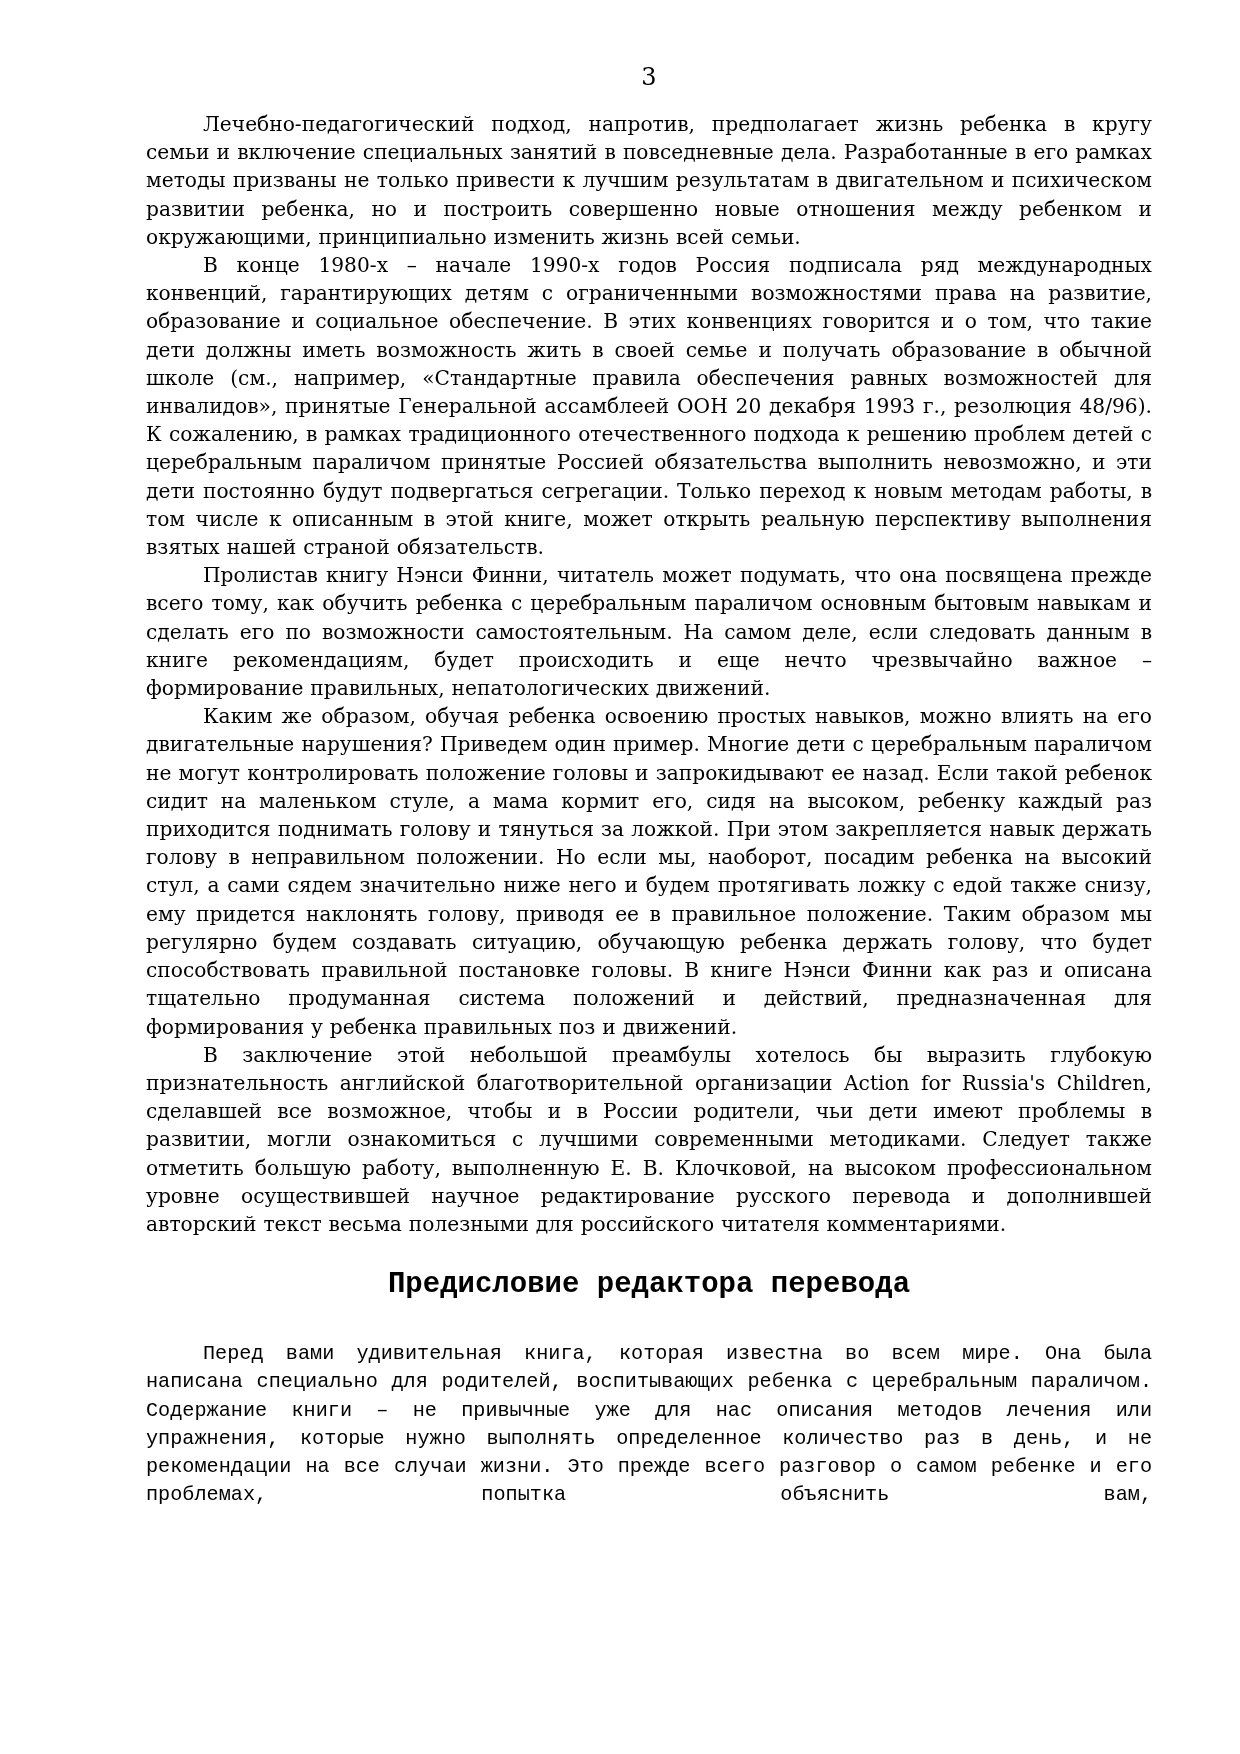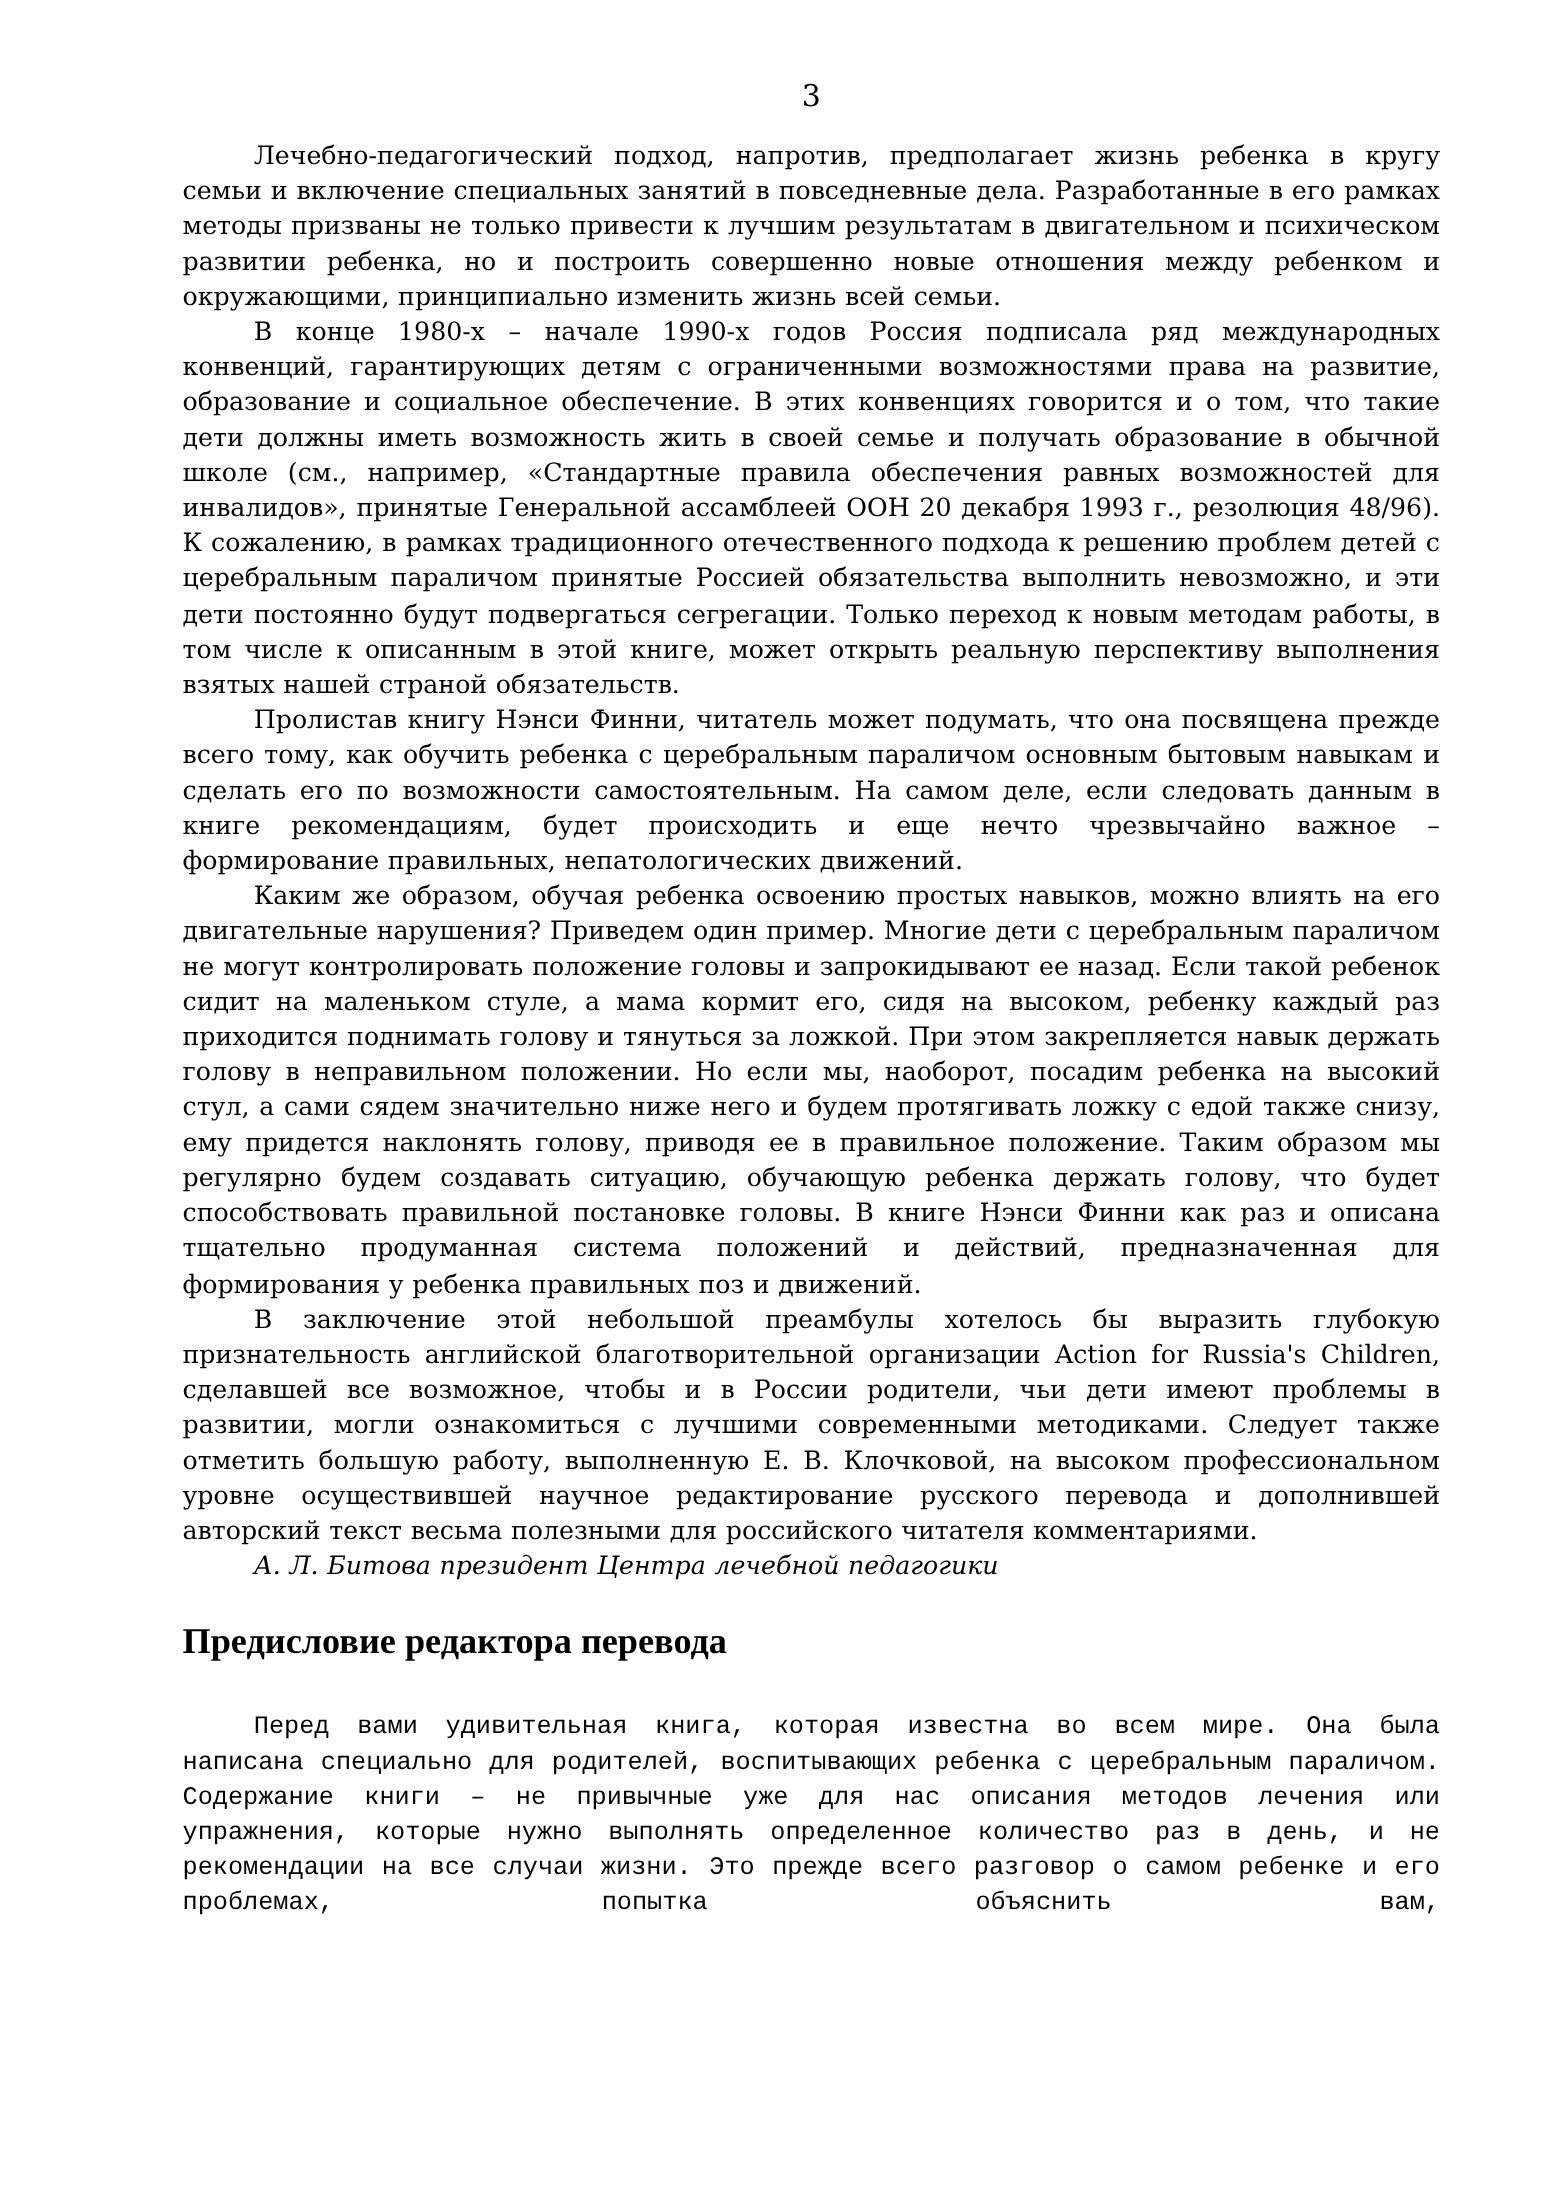--- a/index.html
+++ b/index.html
@@ -33,24 +33,25 @@
     line-height: 28.2px;
     text-align: justify;
     word-spacing: 0.5px;
   }
   p.indent { text-indent: 57px; }
   p.noindent { text-indent: 0; }
   p.plainline { text-align: left; }
   p.signature { font-style: italic; text-align: left; }
   p.continues { text-align-last: justify; font-family: Liberation Mono, monospace; }
   h1.section-heading {
-    font-family: Liberation Serif, serif;
+    font-family: Liberation Mono, monospace;
     font-weight: bold;
     font-size: 29px;
     line-height: 34px;
+    text-align: center;
     margin: 30px 0 38px 0;
   }
 </style>
 </head>
 <body>
 
 <div class="page">
 
   <div class="page-number">3</div>
 
@@ -59,19 +60,18 @@
 
   <p class="body indent">В конце 1980-х – начале 1990-х годов Россия подписала ряд международных конвенций, гарантирующих детям с ограниченными возможностями права на развитие, образование и социальное обеспечение. В этих конвенциях говорится и о том, что такие дети должны иметь возможность жить в своей семье и получать образование в обычной школе (см., например, «Стандартные правила обеспечения равных возможностей для инвалидов», принятые Генеральной ассамблеей ООН 20 декабря 1993 г., резолюция 48/96). К сожалению, в рамках традиционного отечественного подхода к решению проблем детей с церебральным параличом принятые Россией обязательства выполнить невозможно, и эти дети постоянно будут подвергаться сегрегации. Только переход к новым методам работы, в том числе к описанным в этой книге, может открыть реальную перспективу выполнения взятых нашей страной обязательств.</p>
 
   <p class="body indent">Пролистав книгу Нэнси Финни, читатель может подумать, что она посвящена прежде всего тому, как обучить ребенка с церебральным параличом основным бытовым навыкам и сделать его по возможности самостоятельным. На самом деле, если следовать данным в книге рекомендациям, будет происходить и еще нечто чрезвычайно важное – формирование правильных, непатологических движений.</p>
 
   <p class="body indent">Каким же образом, обучая ребенка освоению простых навыков, можно влиять на его двигательные нарушения? Приведем один пример. Многие дети с церебральным параличом не могут контролировать положение головы и запрокидывают ее назад. Если такой ребенок сидит на маленьком стуле, а мама кормит его, сидя на высоком, ребенку каждый раз приходится поднимать голову и тянуться за ложкой. При этом закрепляется навык держать голову в неправильном положении. Но если мы, наоборот, посадим ребенка на высокий стул, а сами сядем значительно ниже него и будем протягивать ложку с едой также снизу, ему придется наклонять голову, приводя ее в правильное положение. Таким образом мы регулярно будем создавать ситуацию, обучающую ребенка держать голову, что будет способствовать правильной постановке головы. В книге Нэнси Финни как раз и описана тщательно продуманная система положений и действий, предназначенная для формирования у ребенка правильных поз и движений.</p>
 
   <p class="body indent">В заключение этой небольшой преамбулы хотелось бы выразить глубокую признательность английской благотворительной организации Action for Russia's Children, сделавшей все возможное, чтобы и в России родители, чьи дети имеют проблемы в развитии, могли ознакомиться с лучшими современными методиками. Следует также отметить большую работу, выполненную Е. В. Клочковой, на высоком профессиональном уровне осуществившей научное редактирование русского перевода и дополнившей авторский текст весьма полезными для российского читателя комментариями.</p>
 
 
-  <p class="body indent signature">А. Л. Битова президент Центра лечебной педагогики</p>
 
   <h1 class="section-heading">Предисловие редактора перевода</h1>
 
   <p class="body indent continues">Перед вами удивительная книга, которая известна во всем мире. Она была написана специально для родителей, воспитывающих ребенка с церебральным параличом. Содержание книги – не привычные уже для нас описания методов лечения или упражнения, которые нужно выполнять определенное количество раз в день, и не рекомендации на все случаи жизни. Это прежде всего разговор о самом ребенке и его проблемах, попытка объяснить вам,</p>
 
 </div>
 
 </body></html>

